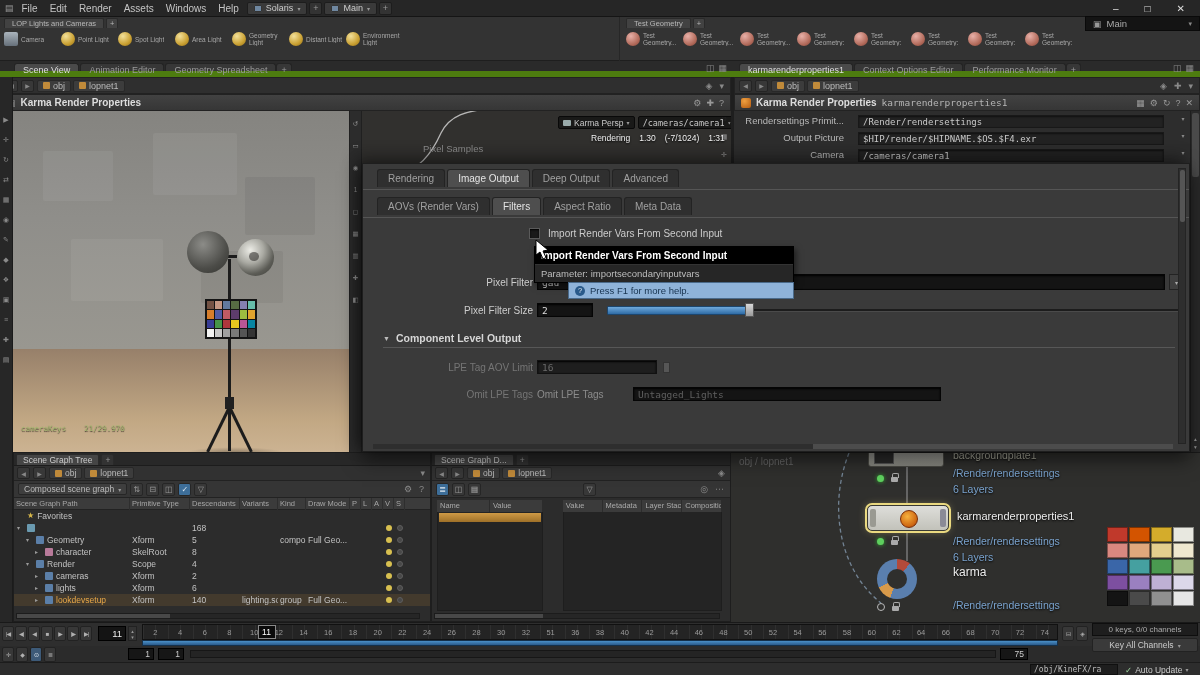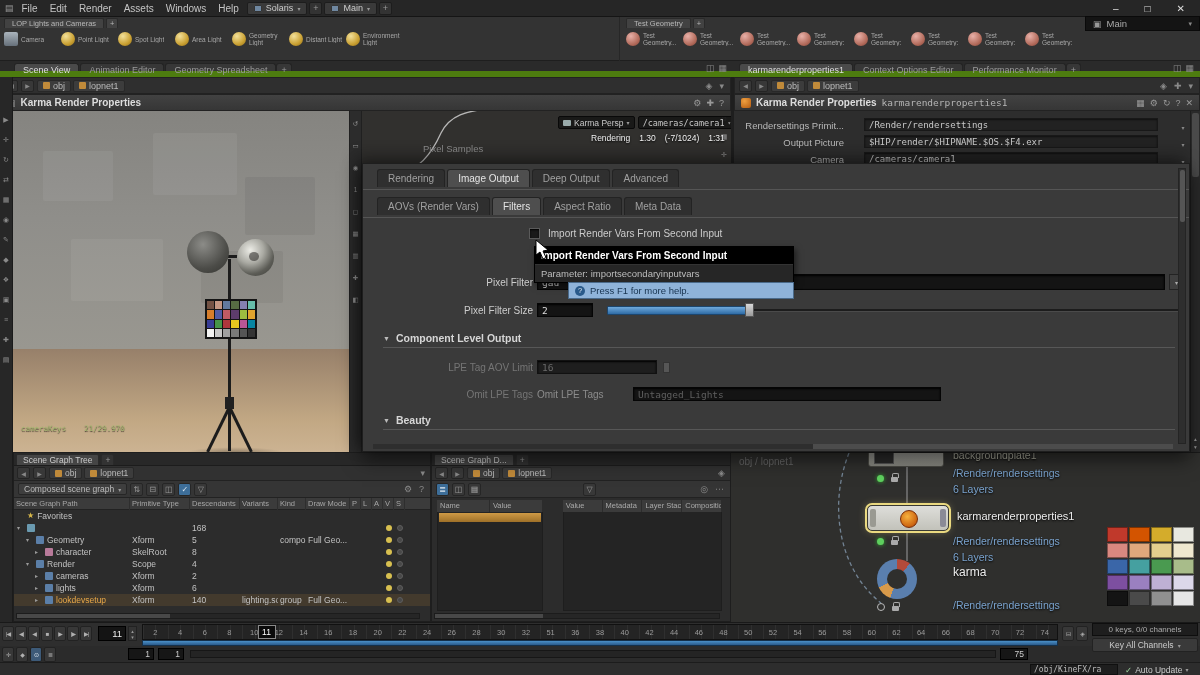--- a/index.html
+++ b/index.html
@@ -59,21 +59,21 @@
 .pane-header{position:absolute;top:94px;height:17px;background:linear-gradient(#424242,#363636);border:1px solid #222;display:flex;align-items:center;gap:5px;padding:0 6px;font-size:10px;color:#ddd;font-weight:bold}
 #vp-header{left:0;width:731px}
 #rp-header{left:734px;width:466px}
 .hglyph{color:#999;font-size:9px;font-weight:normal}
 .hsq{width:10px;height:10px;border-radius:2px;background:radial-gradient(circle at 35% 30%,#f0a040,#b35a10);flex:none}
 .header-icons{margin-left:auto;display:flex;gap:5px;font-weight:normal;color:#999;font-size:9px}
 #rp-node-name{font-weight:normal;color:#b4b4b4;font-size:9.5px;font-family:"DejaVu Sans Mono",monospace}
 
 
 #rp-body{position:absolute;left:734px;top:111px;width:456px;height:341px;background:#2d2d2d;padding-top:3px}
-.rp-row{display:flex;align-items:flex-end;height:16px;margin:1px 2px 1px 0;gap:20px}
+.rp-row{display:flex;align-items:flex-start;height:16px;margin:1px 2px 1px 0;gap:14px}
 .rp-label{width:110px;text-align:right;color:#b8b8b8;font-size:9.5px;flex:none;white-space:nowrap;overflow:hidden}
 .rp-field{flex:1;height:13px;background:#222;border:1px solid #181818;box-shadow:inset 0 1px 2px rgba(0,0,0,.55);color:#c8c8c8;font-size:9px;display:flex;align-items:center;padding:0 4px;font-family:"DejaVu Sans Mono",monospace;white-space:nowrap;overflow:hidden}
 .rp-caret{width:10px;color:#888;font-size:6px;text-align:center;flex:none}
 #rp-scroll{position:absolute;left:1190px;top:111px;width:10px;height:341px;background:#2a2a2a;border-left:1px solid #1e1e1e}
 #rp-scroll .thumb{margin:2px 1px;width:7px;height:64px;background:#4a4a4a;border-radius:2px}
 #rp-scroll .arrows{position:absolute;bottom:2px;left:0;width:100%;display:flex;flex-direction:column;gap:2px;align-items:center;font-size:5.5px;color:#999}
 
 
 #left-strip{position:absolute;left:0;top:77px;width:13px;height:545px;background:#272727;border-right:1px solid #1b1b1b;display:flex;flex-direction:column;align-items:center;gap:11px;padding-top:38px;font-size:7px;color:#8a8a8a}
 .sic{width:10px;height:9px;line-height:9px;text-align:center}
@@ -1052,24 +1052,20 @@
       <div class="pw-field" id="lpe-field">16</div>
       <div class="mini-handle"></div>
     </div>
 
     <div class="pw-row" id="pw-row-omit">
       <div class="pw-label dis">Omit LPE Tags</div>
       <div id="omit-mode">Omit LPE Tags</div>
       <div class="pw-field mono" id="omit-field">Untagged_Lights</div>
     </div>
 
-    <div class="pw-section" id="pw-sec2">
-      <span class="sec-tri">▼</span>
-      <span>Beauty</span>
-    </div>
 
     <div id="pw-vscroll">
         <div class="thumb"></div>
       </div>
     <div id="pw-hscroll">
         <div class="thumb"></div>
       </div>
 
     <div id="pw-tooltip">
       <div class="tt-title">Import Render Vars From Second Input</div>

